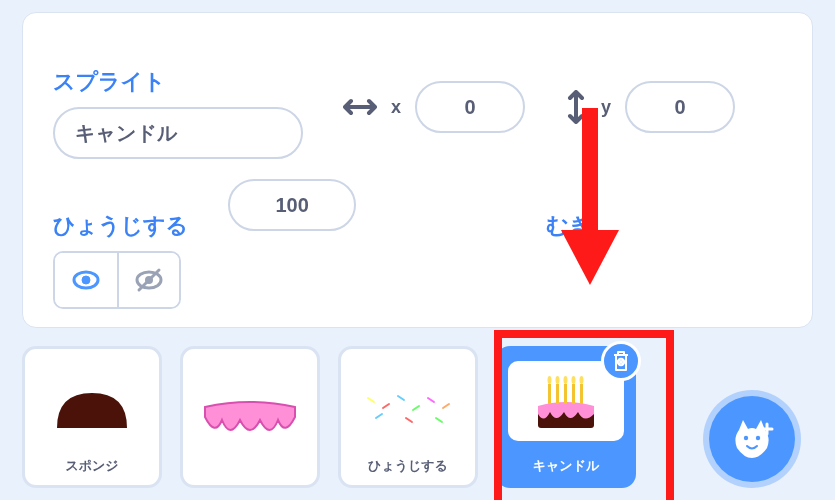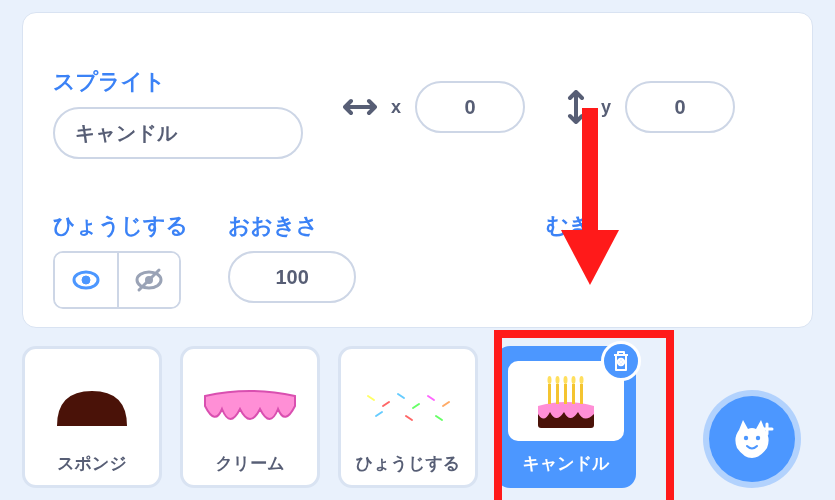--- a/index.html
+++ b/index.html
@@ -95,21 +95,21 @@
     border: 3px solid #d9e3f2;
     border-radius: 14px;
     display: flex;
     flex-direction: column;
     align-items: center;
     justify-content: space-between;
     padding: 10px 6px 10px 6px;
     position: relative;
   }
   .sprite-name {
-    font-size: 17px;
+    font-size: 13px;
     font-weight: 600;
     color: #575e75;
     text-align: center;
   }
   .sprite-thumb {
     flex: 1;
     display: flex;
     align-items: center;
     justify-content: center;
     width: 100%;
@@ -207,21 +207,20 @@
         <div class="toggle-btn">
           <svg width="30" height="30" viewBox="0 0 30 30">
               <ellipse cx="15" cy="15" rx="12" ry="8" fill="none" stroke="#9aa3b6" stroke-width="3"></ellipse>
               <circle cx="15" cy="15" r="4" fill="#9aa3b6"></circle>
               <line x1="5" y1="25" x2="25" y2="5" stroke="#9aa3b6" stroke-width="3" stroke-linecap="round"></line>
             </svg>
         </div>
       </div>
     </div>
     <div class="size-block">
-      <div class="small-label">おおきさ</div>
       <div class="pill-input" style="margin-top:2px">100</div>
     </div>
     <div class="dir-block" style="margin-left:150px">
       <div class="small-label">むき</div>
     </div>
   </div>
 </div>
 
 <div class="strip">
 
@@ -233,21 +232,20 @@
     </div>
     <div class="sprite-name">スポンジ</div>
   </div>
 
   <div class="sprite-tile">
     <div class="sprite-thumb">
       <svg width="100" height="50" viewBox="0 0 100 50">
           <path d="M5 15 Q50 5 95 15 L95 25 Q85 45 78 28 Q70 48 60 28 Q50 48 40 28 Q30 48 22 28 Q15 45 5 25 Z" fill="#ff8fd6" stroke="#d94fb0" stroke-width="2"></path>
         </svg>
     </div>
-    <div class="sprite-name">クリーム</div>
   </div>
 
   <div class="sprite-tile">
     <div class="sprite-thumb">
       <svg width="100" height="40" viewBox="0 0 100 40">
         <g stroke-width="2" stroke-linecap="round">
           <line x1="10" y1="10" x2="16" y2="14" stroke="#ff6"></line>
           <line x1="25" y1="20" x2="31" y2="16" stroke="#f66"></line>
           <line x1="40" y1="8" x2="46" y2="12" stroke="#6cf"></line>
           <line x1="55" y1="22" x2="61" y2="18" stroke="#6f6"></line>

